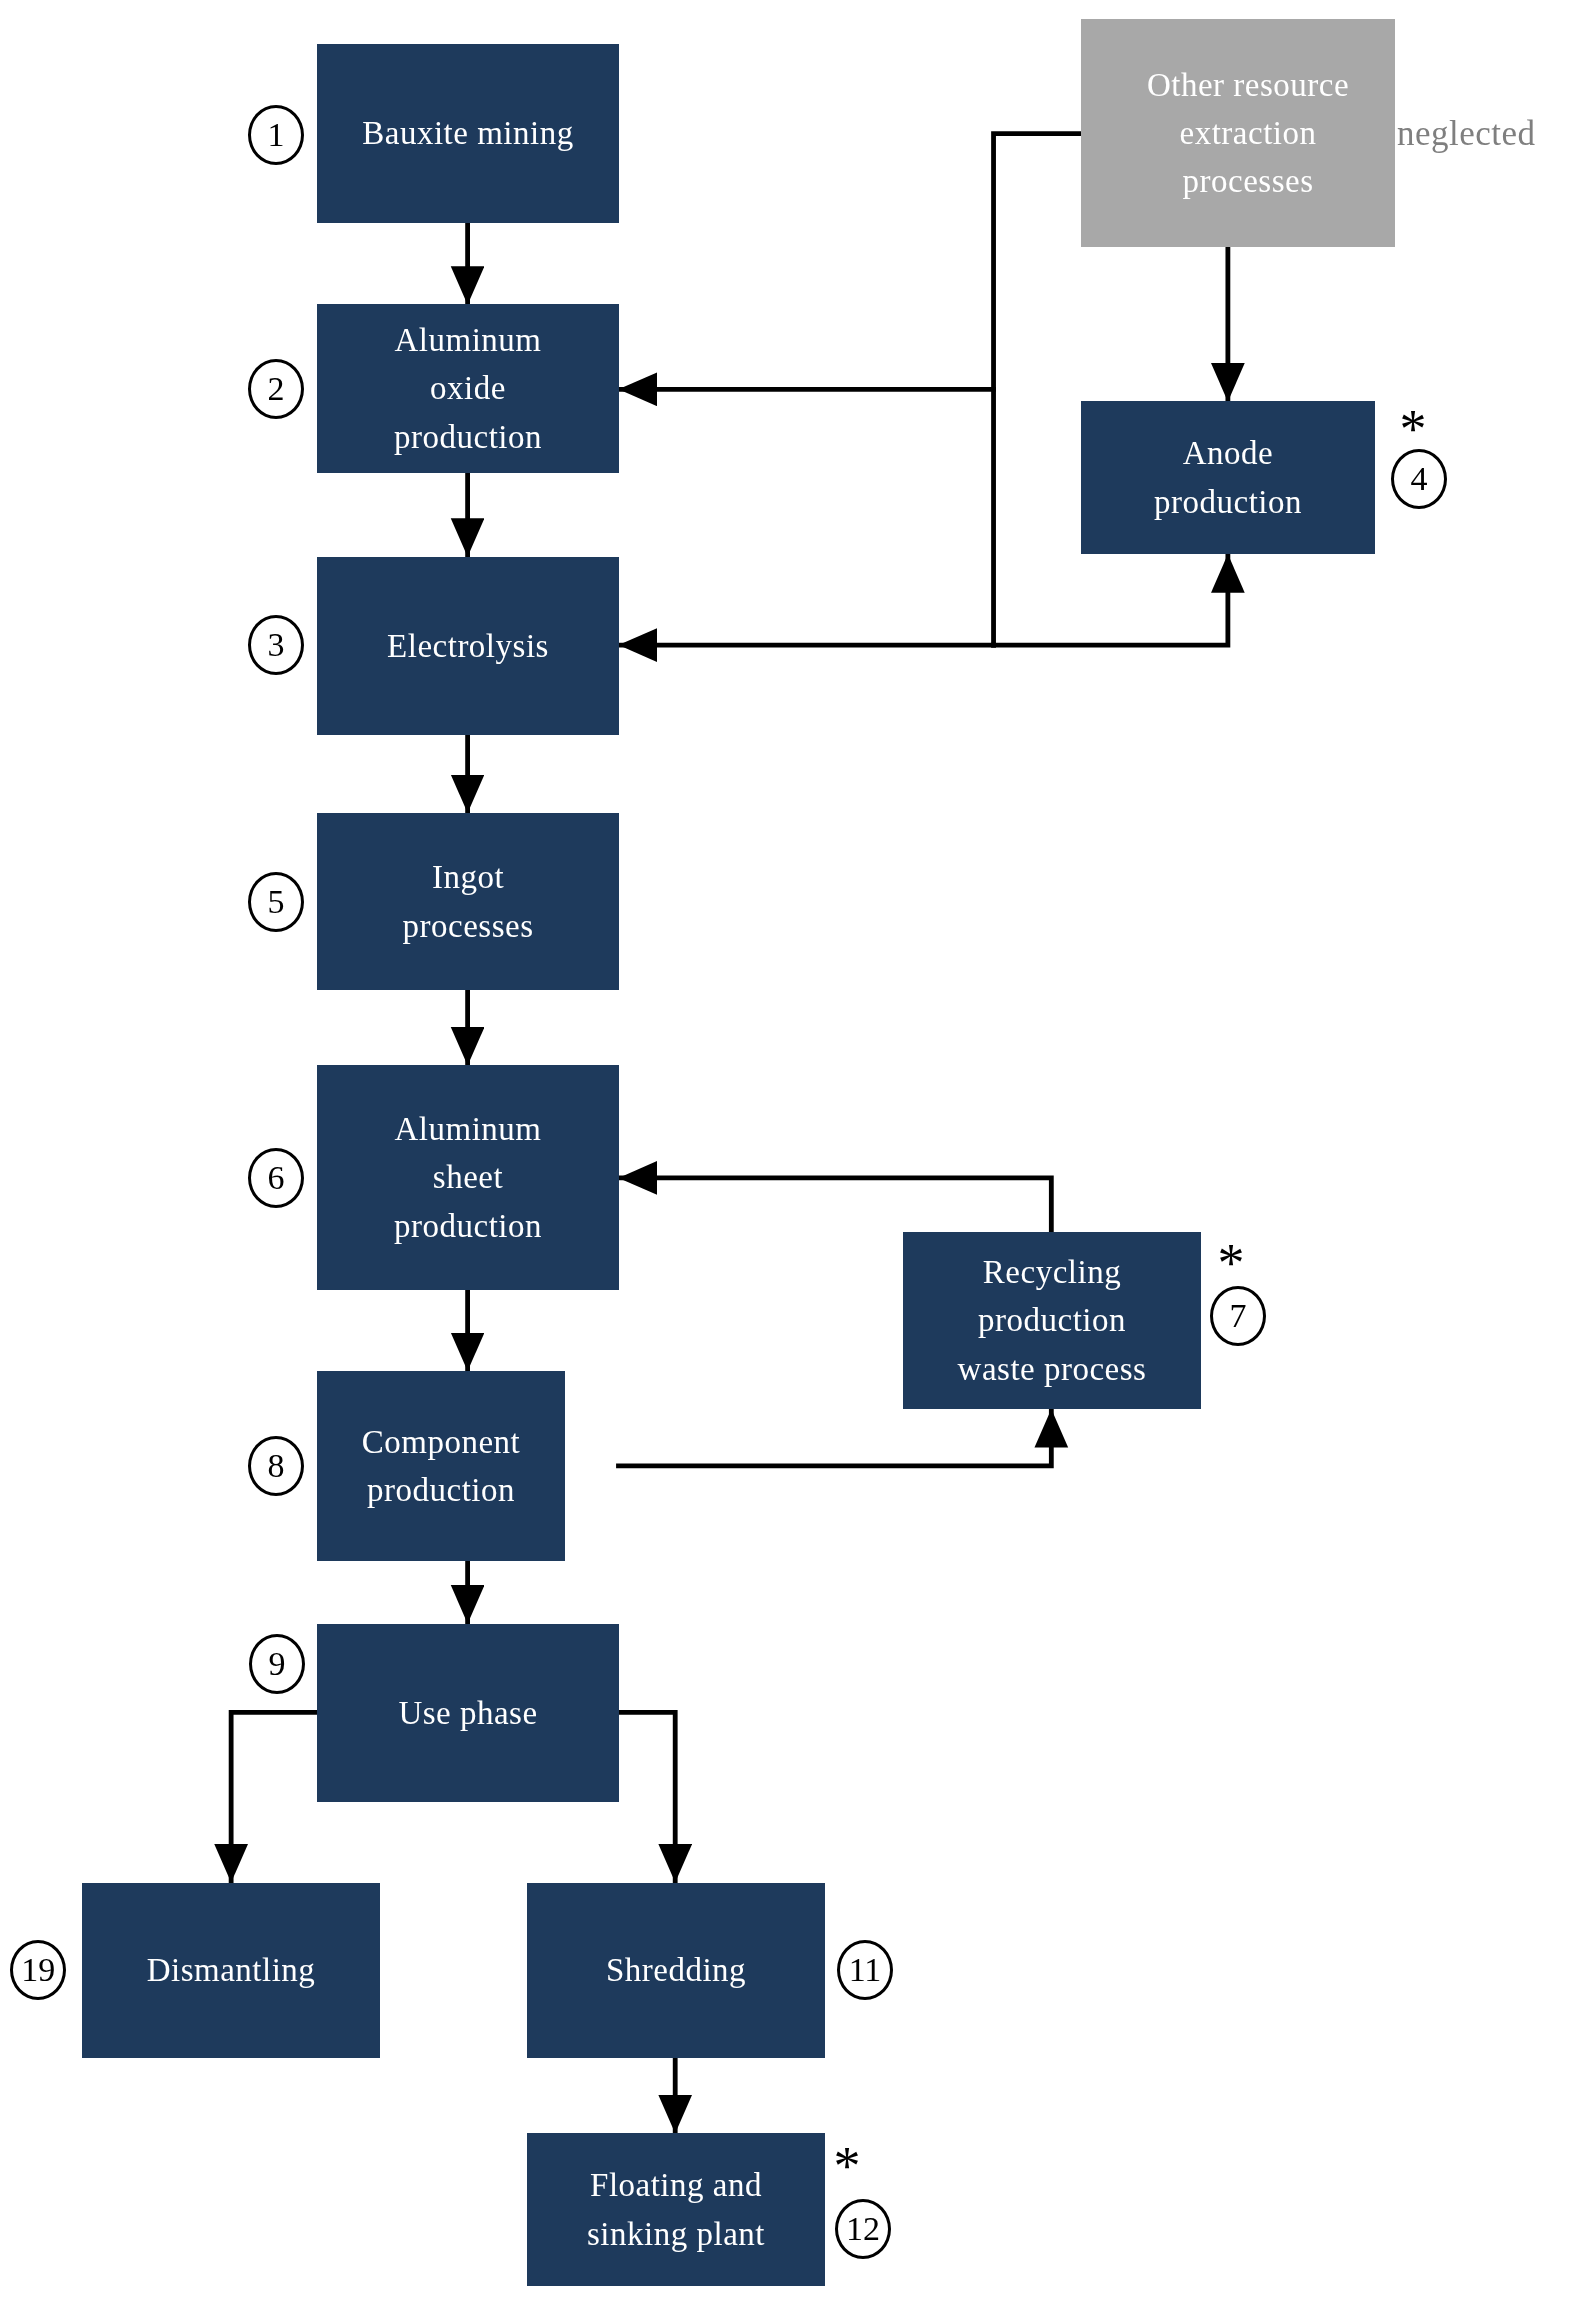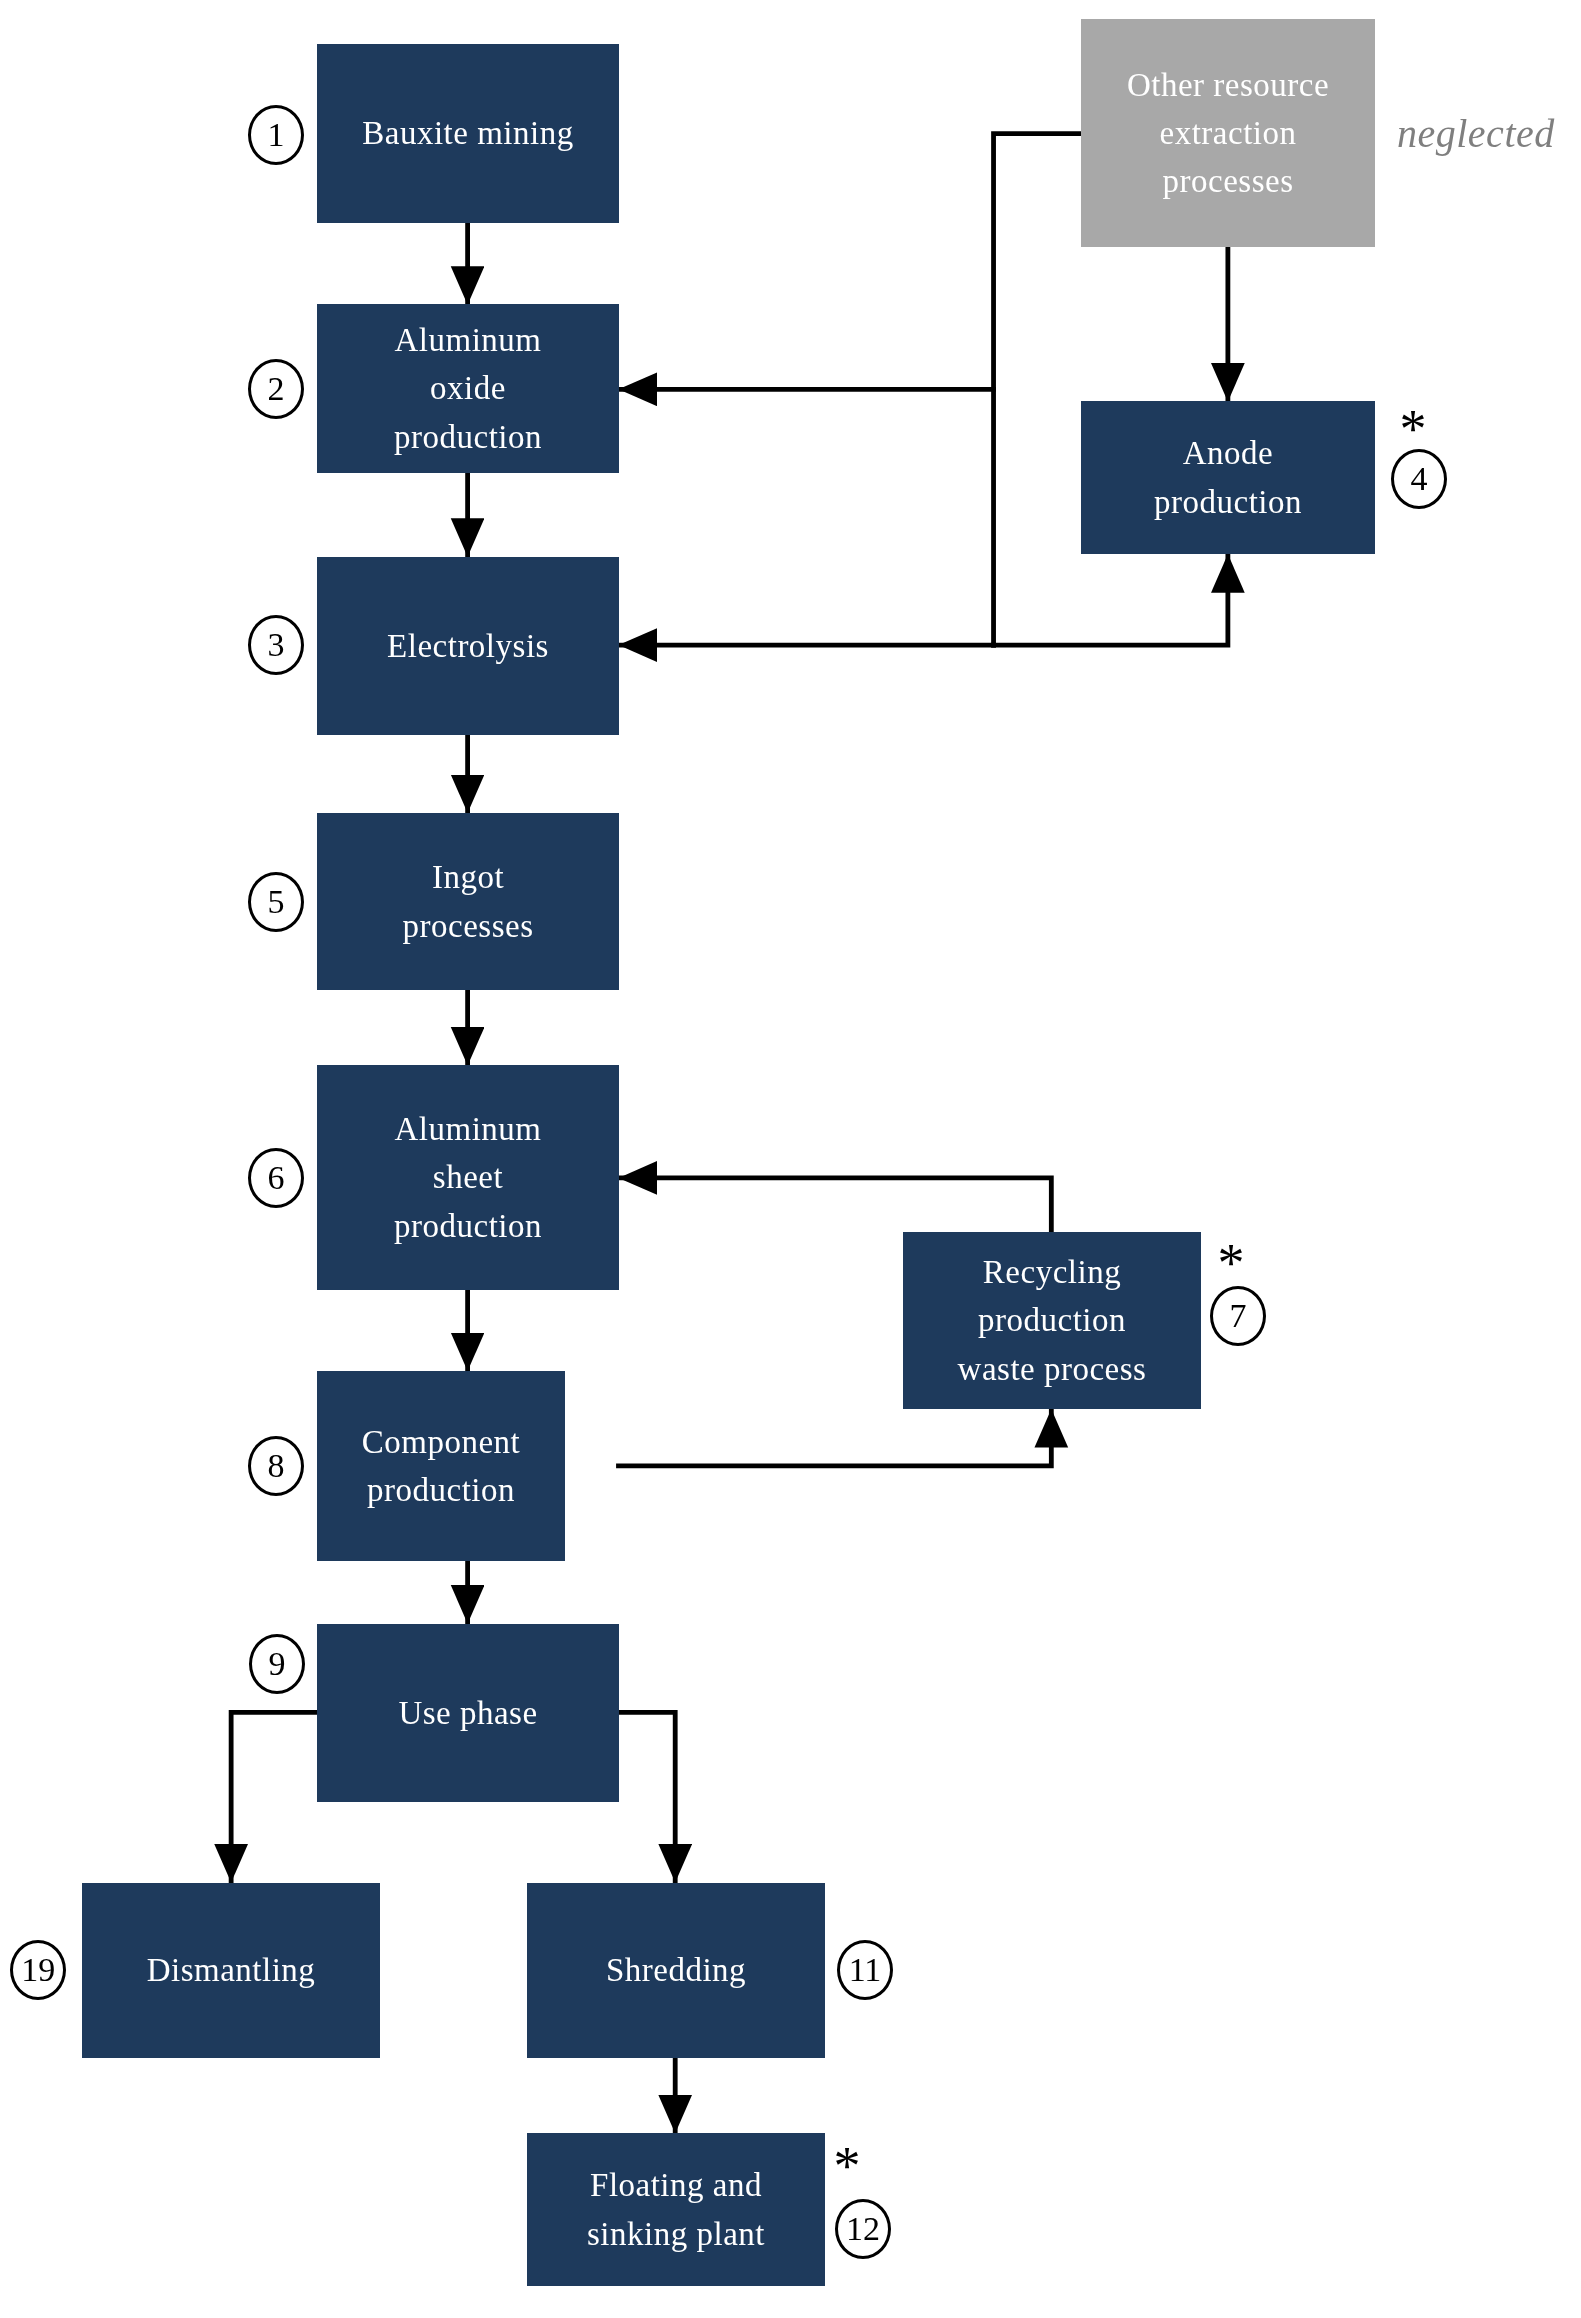--- a/index.html
+++ b/index.html
@@ -31,20 +31,21 @@
     position: absolute;
     background: var(--node-fill, #1e3a5c);
     color: var(--node-text, #ffffff);
     display: flex;
     align-items: center;
     justify-content: center;
     text-align: center;
   }
   .node.neglected-node {
     background: var(--neglected-fill, #a8a8a8);
+    padding-left: 20px;
   }
   .node-label {
     font-size: 33px;
     line-height: 1.46;
     letter-spacing: 0.5px;
     white-space: pre-line;
   }
 
   .num-circle {
     position: absolute;
@@ -65,25 +66,24 @@
     position: absolute;
     transform: translateX(-50%);
     color: var(--number-text, #000000);
     font-size: 54px;
     line-height: 54px;
   }
 
   .side-note {
     position: absolute;
     color: var(--neglected-text, #7f7f7f);
-    font-size: 40px;
+    font-size: 35px;
     line-height: 34px;
     letter-spacing: 0.5px;
     white-space: nowrap;
-    font-style: italic;
   }
 </style>
 </head>
 <body>
 
 <div class="canvas">
 
   <svg class="connectors" viewBox="0 0 2955 4333" aria-hidden="true">
     <defs>
       <marker id="ah" markerUnits="strokeWidth" markerWidth="9" markerHeight="8" refX="8" refY="3.5" orient="auto">

